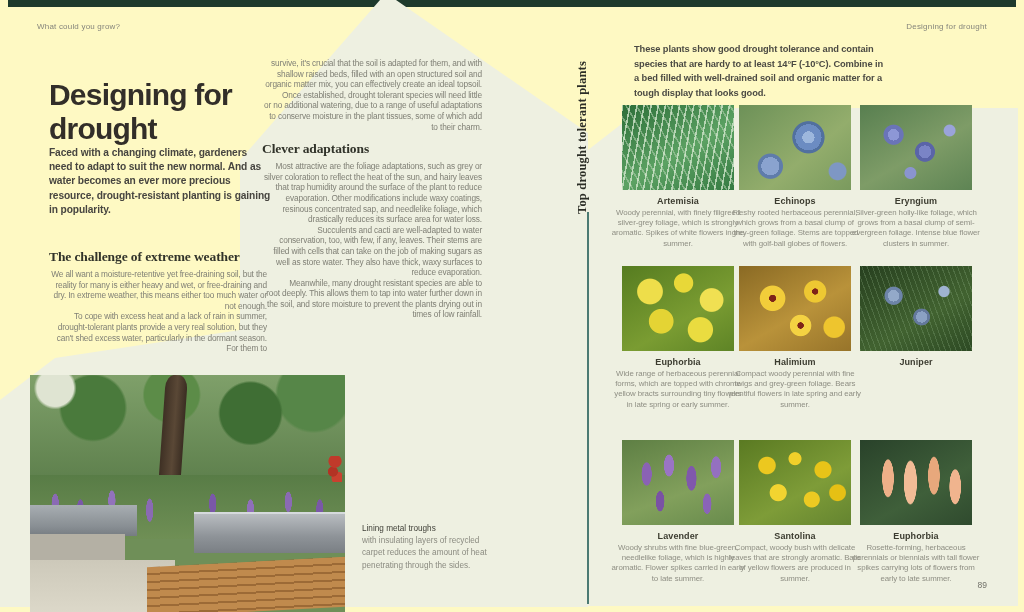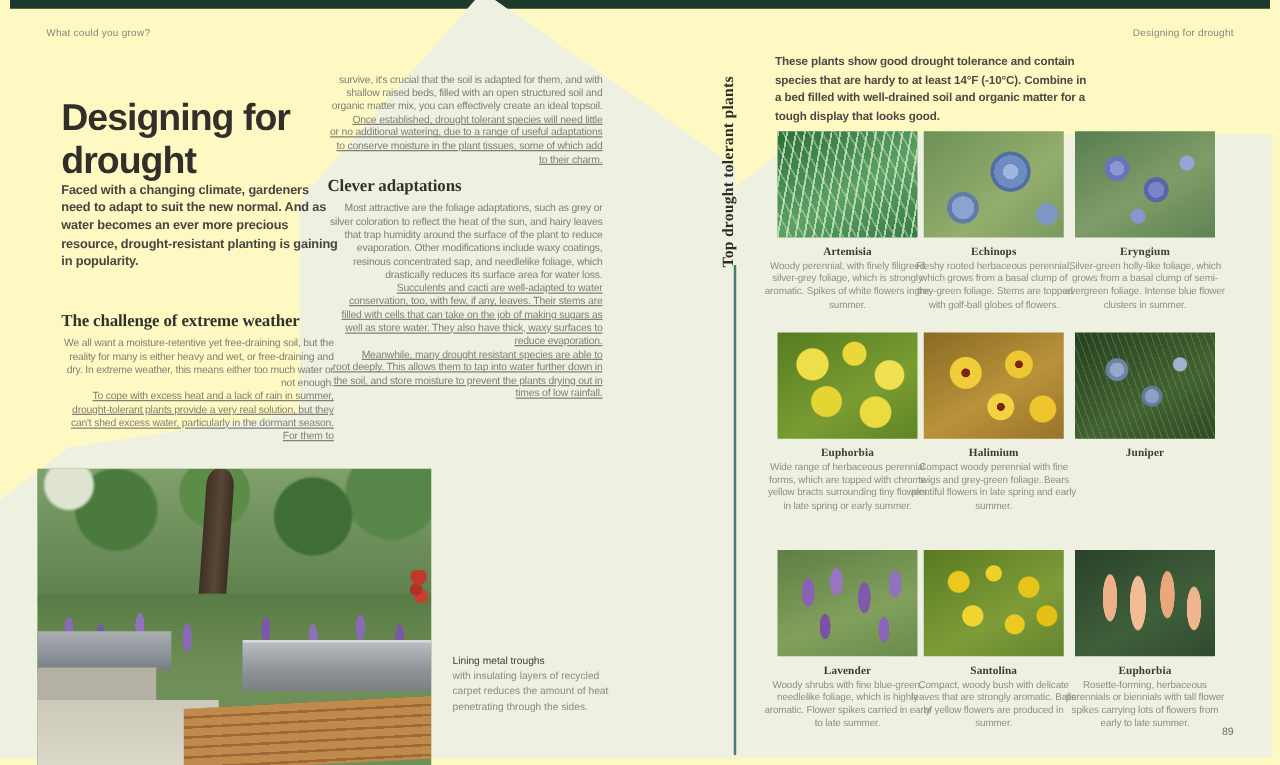--- a/index.html
+++ b/index.html
@@ -20,21 +20,21 @@
   .rh-right{right:37px;text-align:right;}
 
   
   .title{position:absolute;left:49px;top:58px;width:215px;font-size:30px;font-weight:700;
          line-height:34px;letter-spacing:-.8px;color:#322e29;}
   .standfirst{position:absolute;left:49px;top:146px;width:224px;font-size:10.2px;font-weight:700;
          line-height:14.2px;letter-spacing:-.1px;color:#474540;}
   .serif-head{font-family:"Liberation Serif",serif;font-weight:700;font-size:13.5px;
          color:#31332a;margin:0 0 4px 0;letter-spacing:-.1px;}
   .bodycol p{margin:0;font-size:8.3px;line-height:10.6px;letter-spacing:-.15px;color:#808076;text-align:right;}
-  .bodycol p.ind{text-indent:13px;text-decoration:underline;}
+  .bodycol p.ind{text-indent:13px;}
   .col1{position:absolute;left:49px;top:249px;width:218px;}
   .col2{position:absolute;left:262px;top:58px;width:220px;}
   .col2 .serif-head{margin-top:9px;}
 
   .caption{position:absolute;left:362px;top:523px;width:132px;font-size:8.2px;line-height:12.2px;color:#8b8b81;}
   .cap-lead{display:block;font-weight:400;color:#3f3f37;}
 
   
   .garden-photo{position:absolute;left:30px;top:375px;width:315px;height:237px;overflow:hidden;background:#6f8f58;}
   .gp{position:absolute;}
@@ -68,28 +68,28 @@
     background:repeating-linear-gradient(180deg,#c08a4d 0 6px,#9c6a36 6px 8px);}
   .gp-red{right:1%;top:34%;width:14px;height:26px;
     background:radial-gradient(circle at 50% 20%,#c03a2a 0 28%,transparent 32%),
                radial-gradient(circle at 35% 60%,#b23324 0 26%,transparent 30%),
                radial-gradient(circle at 70% 85%,#c8412f 0 24%,transparent 28%);}
 
   
   .vertical-title{position:absolute;left:575px;top:42px;width:26px;height:172px;
     writing-mode:vertical-rl;transform:rotate(180deg);white-space:nowrap;
     font-family:"Liberation Serif",serif;font-weight:700;font-size:12.5px;letter-spacing:.2px;color:#2b2d26;}
-  .rp-standfirst{position:absolute;left:620px;top:42px;width:252px;font-size:9.3px;font-weight:700;
+  .rp-standfirst{position:absolute;left:634px;top:42px;width:252px;font-size:9.3px;font-weight:700;
     line-height:14.6px;letter-spacing:-.1px;color:#4b4a43;}
 
   .plant-cell{position:absolute;width:134px;}
   .cA{left:611px;} .cB{left:728px;} .cC{left:849px;}
   .r1{top:105px;} .r2{top:266px;} .r3{top:440px;}
   .plant-photo{width:112px;height:85px;margin:0 auto;}
-  .plant-name{font-family:Liberation Serif, serif;font-weight:700;font-size:9px;letter-spacing:.1px;
+  .plant-name{font-family:Liberation Sans, sans-serif;font-weight:700;font-size:9px;letter-spacing:.1px;
     color:#3c3c30;text-align:center;margin-top:6px;}
   .plant-desc{font-size:7.9px;line-height:10.2px;letter-spacing:-.1px;color:#8f8f84;text-align:center;margin-top:2px;}
 
   .page-number{position:absolute;right:37px;top:580px;font-size:8.5px;color:#72726a;}
 
   
   .p1{background:
     repeating-linear-gradient(100deg,rgba(216,234,210,.75) 0 1.5px,transparent 1.5px 7px),
     repeating-linear-gradient(60deg,rgba(190,215,185,.5) 0 1.5px,transparent 1.5px 9px),
     linear-gradient(150deg,#2c6e38,#5ca263 55%,#357a42);}

